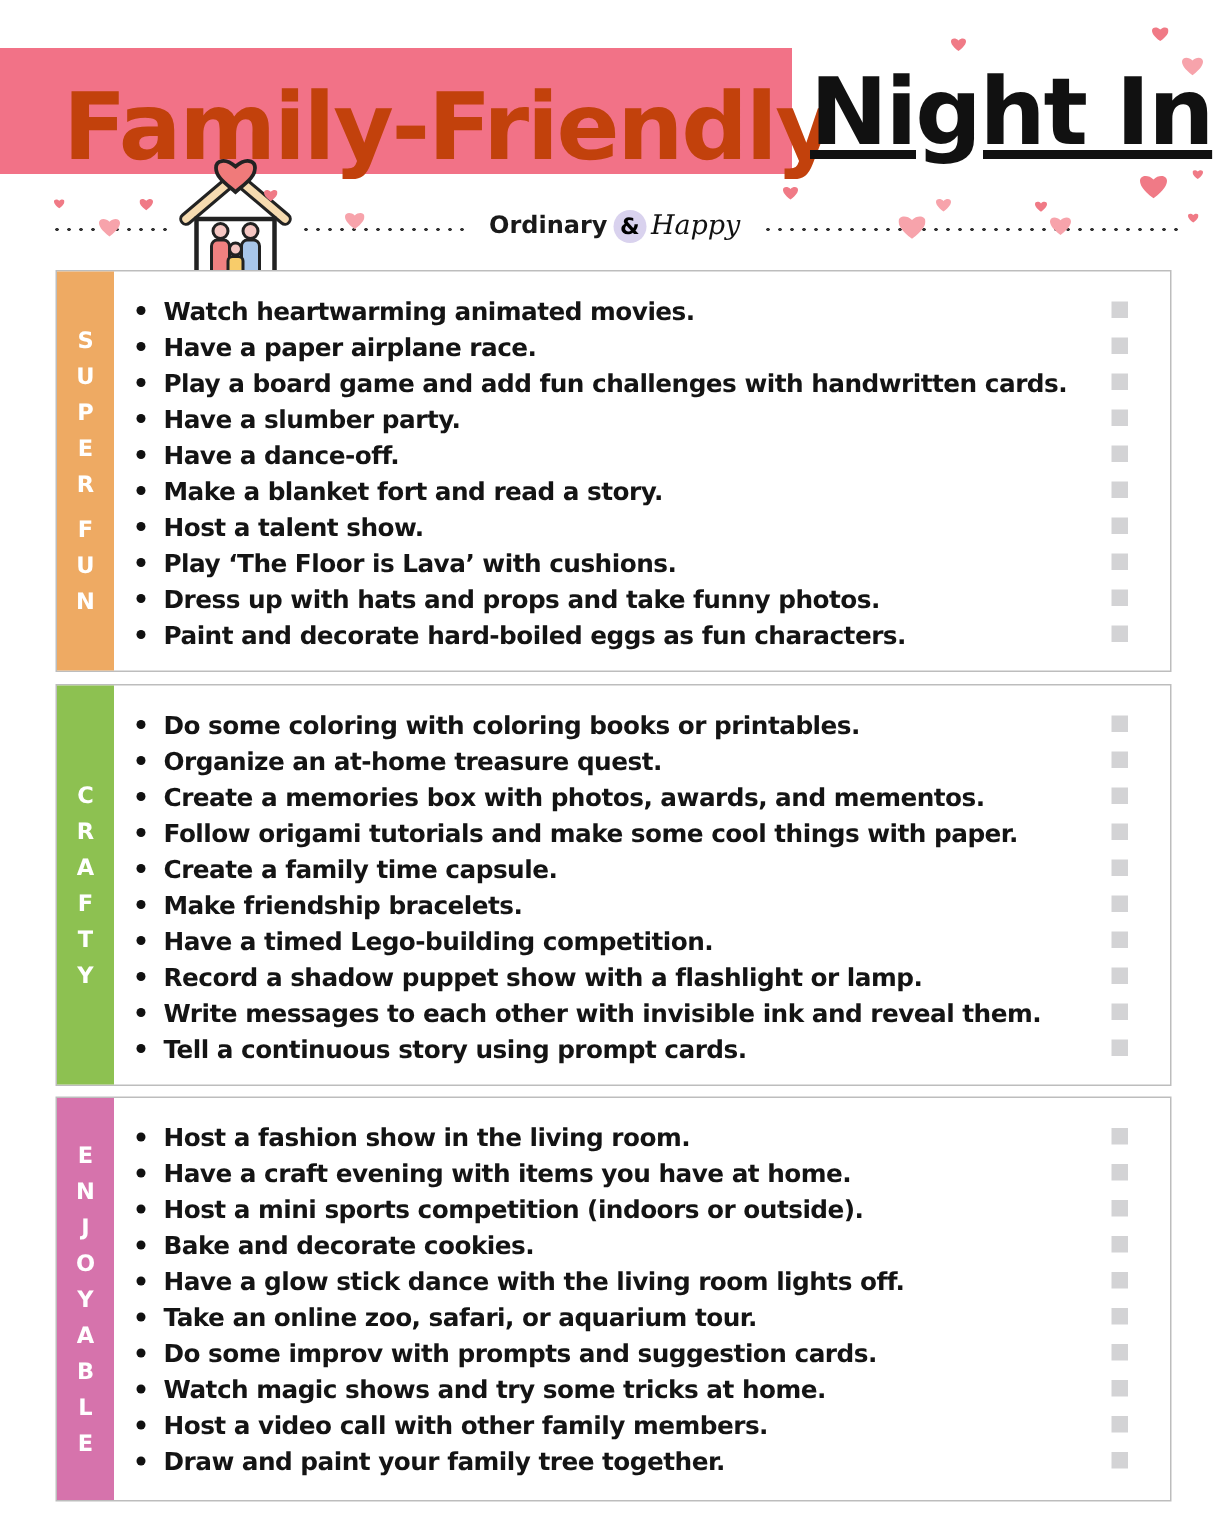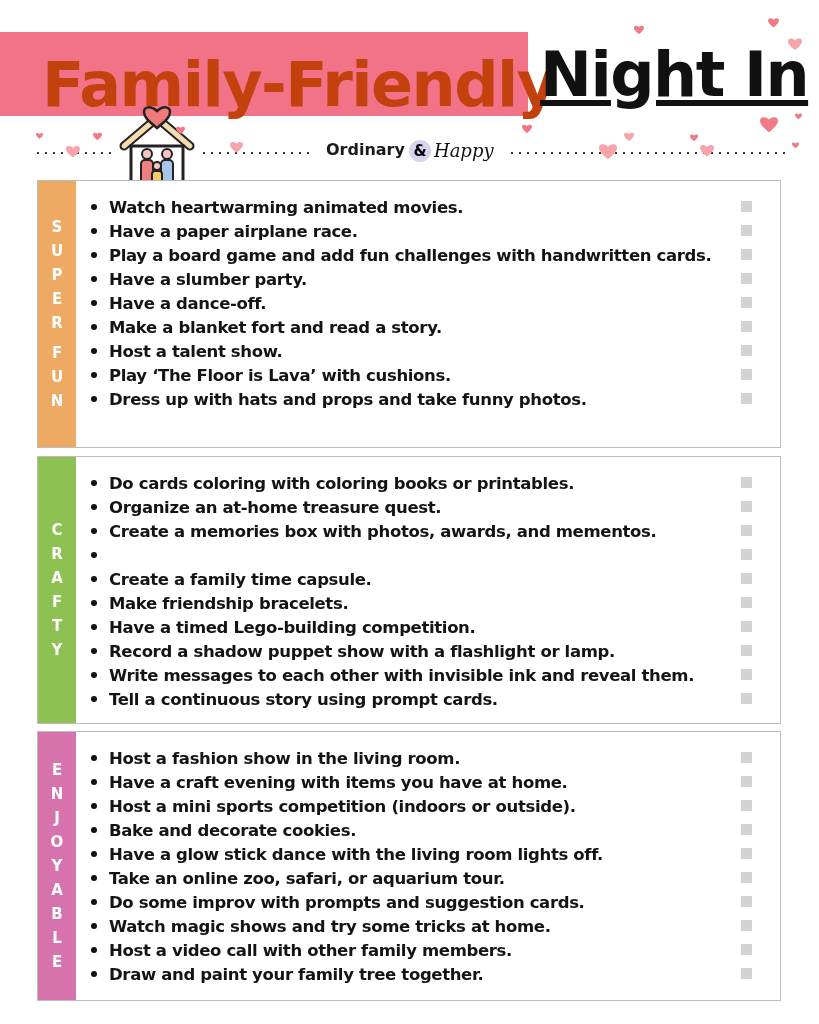--- a/index.html
+++ b/index.html
@@ -189,50 +189,56 @@
     <div class="item">
         <span class="bullet"></span>
         <span class="item-text">Play ‘The Floor is Lava’ with cushions.</span>
         <span class="check"></span>
       </div>
     <div class="item">
         <span class="bullet"></span>
         <span class="item-text">Dress up with hats and props and take funny photos.</span>
         <span class="check"></span>
       </div>
+    <div class="item">
+        <span class="bullet"></span>
+        <span class="item-text">Paint and decorate hard-boiled eggs as fun characters.</span>
+        <span class="check"></span>
+      </div>
   </div>
 </div>
 
 <div class="section" style="top:456px;height:268px;">
   <div class="tab" style="background:#8dc151;">
     <span>C</span>
     <span>R</span>
     <span>A</span>
     <span>F</span>
     <span>T</span>
     <span>Y</span>
   </div>
   <div class="items">
     <div class="item">
         <span class="bullet"></span>
-        <span class="item-text">Do cards coloring with coloring books or printables.</span>
+        <span class="item-text">Do some coloring with coloring books or printables.</span>
         <span class="check"></span>
       </div>
     <div class="item">
         <span class="bullet"></span>
         <span class="item-text">Organize an at-home treasure quest.</span>
         <span class="check"></span>
       </div>
     <div class="item">
         <span class="bullet"></span>
         <span class="item-text">Create a memories box with photos, awards, and mementos.</span>
         <span class="check"></span>
       </div>
     <div class="item">
         <span class="bullet"></span>
+        <span class="item-text">Follow origami tutorials and make some cool things with paper.</span>
         <span class="check"></span>
       </div>
     <div class="item">
         <span class="bullet"></span>
         <span class="item-text">Create a family time capsule.</span>
         <span class="check"></span>
       </div>
     <div class="item">
         <span class="bullet"></span>
         <span class="item-text">Make friendship bracelets.</span>

